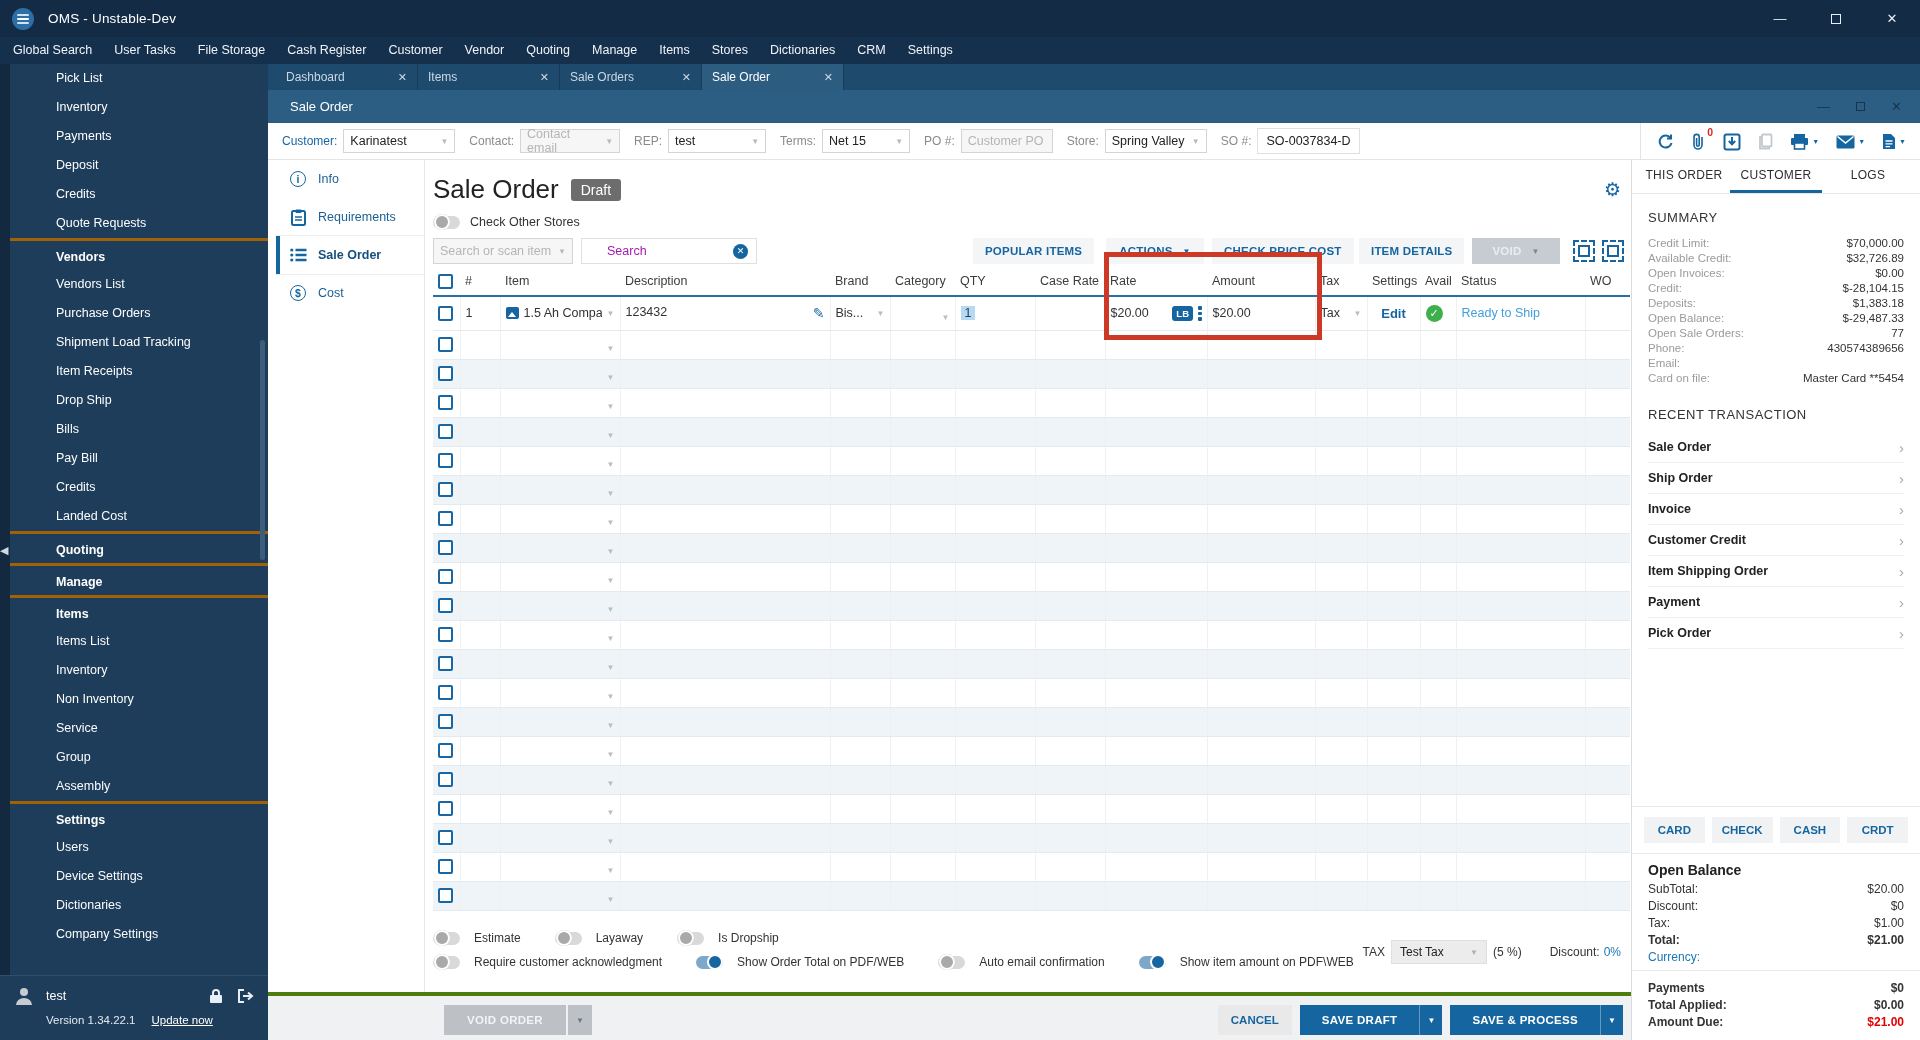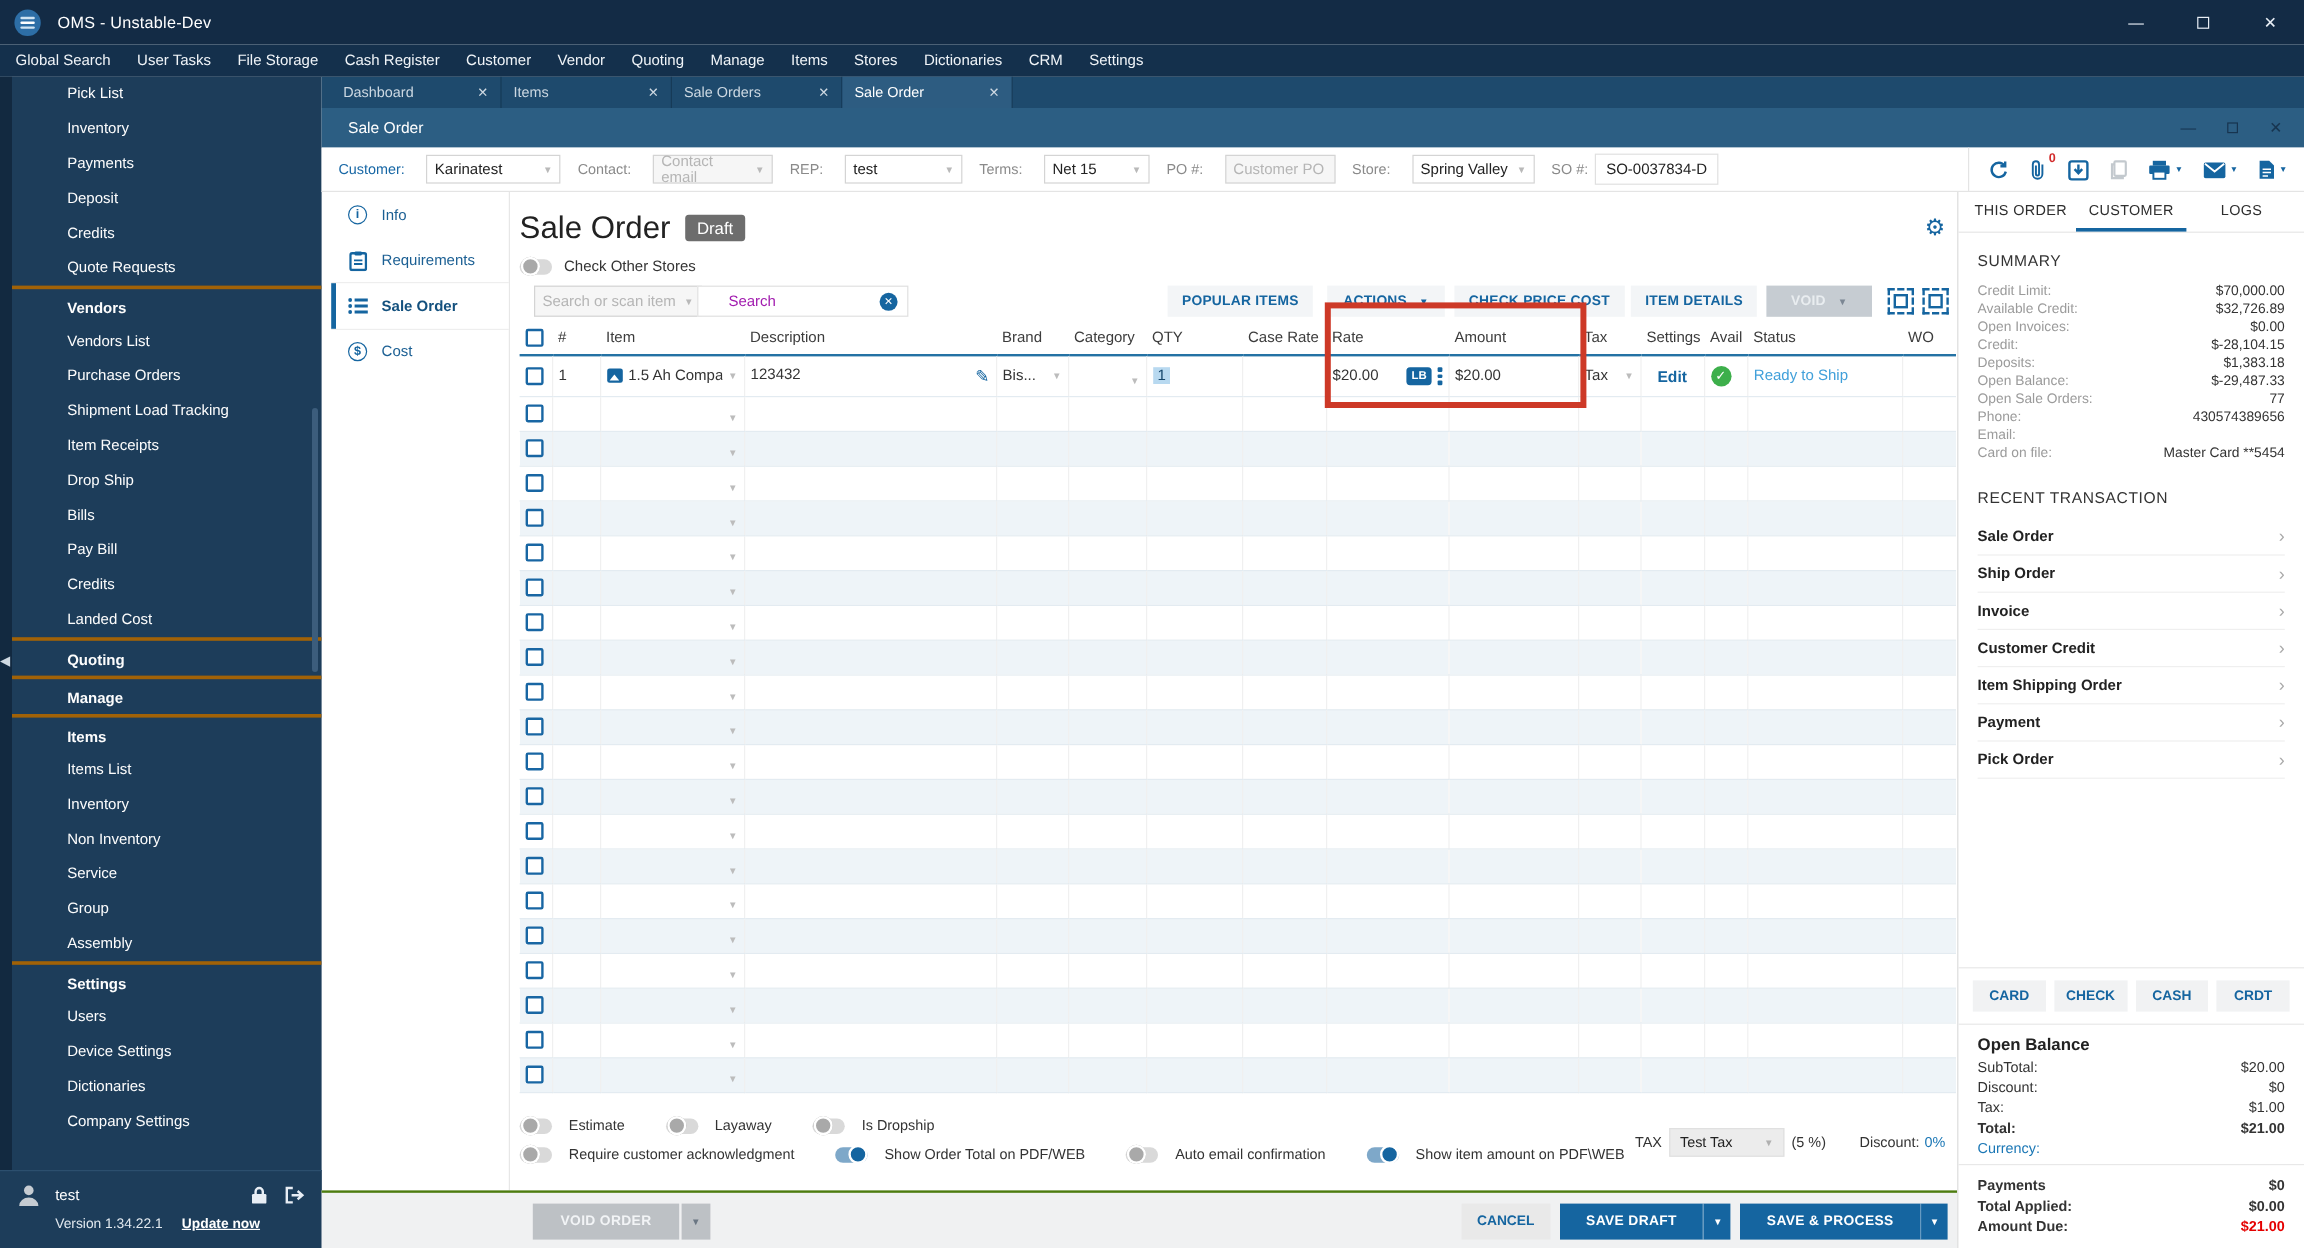--- a/index.html
+++ b/index.html
@@ -32,21 +32,21 @@
   .side-scroll { position:absolute; left:10px; right:0; top:0; height:911px; overflow:hidden; }
   .side-item { height:29px; line-height:29px; padding-left:46px; font-size:12.5px; color:#fdfdfd; white-space:nowrap; }
   .side-item.group { height:32px; line-height:32px; font-weight:bold; border-top:3px solid #a16207; position:relative; }
   .side-vscroll { position:absolute; right:3px; top:276px; width:5px; height:220px; background:#3c5d7c; border-radius:3px; }
   .scroll-hint { position:absolute; right:10px; top:942px; color:#9fb0bf; font-size:10px; }
   .side-footer { position:absolute; left:0; right:0; bottom:0; height:65px; border-top:1px solid #2c4f6e; background:#1d3d5a; }
   .user-row { display:flex; align-items:center; height:34px; padding:6px 14px 0 14px; }
   .user-row .uname { font-size:12.5px; margin-left:12px; flex:1; }
   .ficon { color:#e8eef5; margin-left:14px; display:inline-flex; }
   .ver-row { display:flex; align-items:center; padding:4px 14px 0 46px; font-size:11.5px; color:#e2e9ef; }
-  .ver-row .upd { margin-left:16px; text-decoration:underline; font-weight:bold; color:#fff; }
+  .ver-row .upd { margin-left:16px; text-decoration:underline; font-weight:normal; color:#fff; }
 
   
   .main { position:absolute; left:268px; top:64px; right:0; bottom:0; }
   .tabbar { position:absolute; left:0; top:0; right:0; height:26px; background:#1e4a6d; display:flex; padding-left:8px; }
   .tab { width:142px; display:flex; align-items:center; padding:0 10px; border-right:1px solid #163a57;
          color:#ccd8e2; font-size:12px; }
   .tab .lbl { flex:1; white-space:nowrap; overflow:hidden; }
   .tab .x { font-size:11px; color:#cfd9e2; margin-left:6px; }
   .tab.active { background:#2d5c81; color:#fff; }
 
@@ -56,21 +56,21 @@
   .inner-controls { position:absolute; right:18px; top:0; height:33px; display:flex; align-items:center; gap:26px; color:#17344f; }
   .inner-controls .sq { width:9px; height:9px; border:1.5px solid #17344f; }
   .inner-controls span { font-size:13px; }
 
   
   .fieldrow { position:absolute; left:0; top:59px; right:0; height:37px; background:#fff;
               border-bottom:1px solid #e4e4e4; display:flex; align-items:center; font-size:12px; }
   .f-label { color:#8a8a8a; margin:0 6px 0 14px; white-space:nowrap; }
   .f-label.blue { color:#1767a5; }
   .combo { height:24px; border:1px solid #d4d4d4; background:#fff; display:flex; align-items:center;
-           padding:0 6px; font-size:12.5px; color:#222;margin-left:12px; }
+           padding:0 6px; font-size:12.5px; color:#222; }
   .combo .caret { margin-left:auto; padding-left:6px; color:#b9b9b9; font-size:8px; }
   .combo.disabled { background:#f6f6f6; }
   .combo .ph { color:#b5b5b5; }
   .sobox { height:26px; border:1px solid #e0e0e0; background:#fff; display:flex; align-items:center;
            padding:0 8px; font-size:12.5px; color:#222; }
   .hdr-icons { position:absolute; right:14px; top:0; height:37px; display:flex; align-items:center; gap:17px;
                border-left:1px solid #e4e4e4; padding-left:16px; }
   .hicon { display:inline-flex; align-items:center; color:#1565a0; position:relative; }
   .hicon.gray { color:#c3c9ce; }
   .hicon .mini-caret { font-size:7px; color:#1565a0; margin-left:3px; }
@@ -151,21 +151,21 @@
   .tax-cluster { position:absolute; right:0; top:14px; display:flex; align-items:center; font-size:12px; }
   .tax-dd { height:24px; background:#ececec; border:1px solid #e0e0e0; display:flex; align-items:center;
             padding:0 8px; width:96px; margin:0 6px; color:#222; }
   .tax-dd .caret { margin-left:auto; color:#b0b0b0; font-size:8px; }
   .disc-val { color:#1b77b5; margin-left:4px; }
 
   
   .annot { position:absolute; left:1104px; top:252px; width:218px; height:88px; border:5px solid #cd3927; z-index:50; pointer-events:none; }
 
   
-  .bottombar { position:absolute; left:0; right:289px; bottom:0; height:48px; background:#f0f1f2; border-top:2px solid #4d7c0f; }
+  .bottombar { position:absolute; left:0; right:289px; bottom:0; height:48px; background:#f0f1f2; border-top:4px solid #4d7c0f; }
   .bb-btn { position:absolute; top:9px; height:30px; display:flex; align-items:center; justify-content:center;
             font-size:11.5px; font-weight:bold; letter-spacing:.3px; }
   .void-main { left:176px; width:122px; background:#bdc1c5; color:#f2f4f6; }
   .void-caret { left:300px; width:24px; background:#bdc1c5; color:#6b7784; font-size:8px; height:30px; top:9px; }
   .bb-right { position:absolute; right:8px; top:9px; display:flex; gap:8px; height:30px; }
   .bb-cancel { background:#e9e9e9; color:#1565a0; width:74px; display:flex; align-items:center; justify-content:center;
                font-size:11.5px; font-weight:bold; }
   .bb-blue { display:flex; }
   .bb-blue .m { background:#1565a0; color:#fff; display:flex; align-items:center; justify-content:center;
                 font-size:11.5px; font-weight:bold; letter-spacing:.3px; padding:0 22px; }

